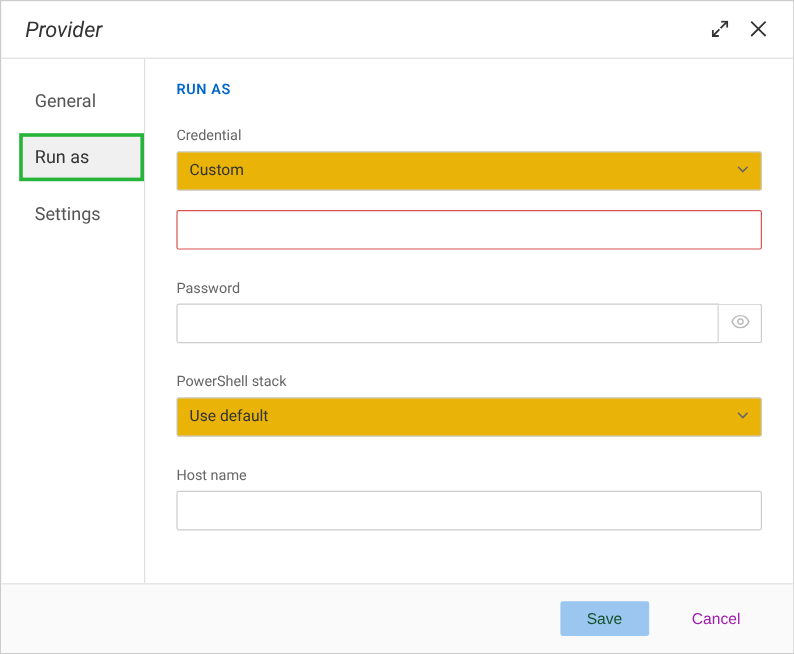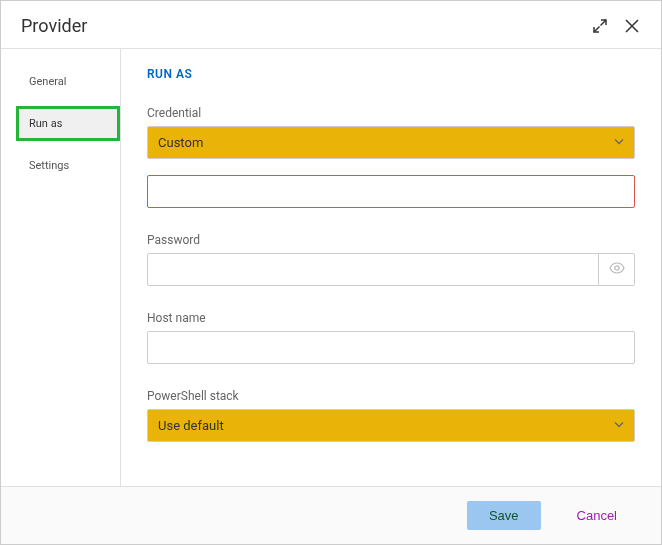--- a/index.html
+++ b/index.html
@@ -17,24 +17,25 @@
       width: 662px;
       height: 545px;
       border: 1px solid #ccc;
       box-shadow: 0 2px 8px rgba(0,0,0,0.15);
       display: flex;
       flex-direction: column;
       background: #fff;
     }
     .dialog-header {
       display: flex;
-      align-items: center;
+      align-items: flex-start;
       justify-content: space-between;
       padding: 14px 20px 12px 20px;
       border-bottom: 1px solid #e0e0e0;
+      font-style: italic;
     }
     .dialog-title {
       font-size: 18px;
       font-weight: 400;
       color: #333;
     }
     .header-icons {
       display: flex;
       gap: 14px;
       align-items: center;
@@ -55,21 +56,21 @@
     .sidebar {
       width: 120px;
       padding: 18px 0 18px 18px;
       border-right: 1px solid #e0e0e0;
     }
     .sidebar-item {
       padding: 8px 10px;
       margin-bottom: 10px;
       cursor: pointer;
       color: #555;
-      font-size: 11px;
+      font-size: 15px;
     }
     .sidebar-item.active {
       background: #f0f0f0;
       border: 3px solid #26b53a;
       color: #333;
       margin-left: -3px;
     }
     .content {
       flex: 1;
       padding: 18px 26px 18px 26px;
@@ -246,36 +247,36 @@
               <svg width="16" height="16" viewBox="0 0 16 16" stroke="#bbb" stroke-width="1.2" fill="none">
                 <path d="M1 8 C2.5 4.5 5 3 8 3 C11 3 13.5 4.5 15 8 C13.5 11.5 11 13 8 13 C5 13 2.5 11.5 1 8 Z"></path>
                 <circle cx="8" cy="8" r="2.2"></circle>
               </svg>
             </span>
           </button>
         </div>
       </div>
 
       <div class="field-group">
-        <label class="field-label">Host name</label>
-        <input type="text" class="text-input" value="" style="">
-      </div>
-
-      <div class="field-group">
         <label class="field-label">PowerShell stack</label>
         <div class="select-wrap">
           <div class="select-input">Use default</div>
           <span class="chevron">
             <svg width="12" height="12" viewBox="0 0 12 12" stroke="#666" stroke-width="1.3" fill="none">
                 <path d="M2 4 L6 8 L10 4"></path>
               </svg>
           </span>
         </div>
       </div>
 
+      <div class="field-group">
+        <label class="field-label">Host name</label>
+        <input type="text" class="text-input" value="" style="">
+      </div>
+
     </div>
   </div>
 
   <div class="dialog-footer">
     <button class="btn btn-primary">Save</button>
     <button class="btn btn-cancel">Cancel</button>
   </div>
 
 </div>
 

